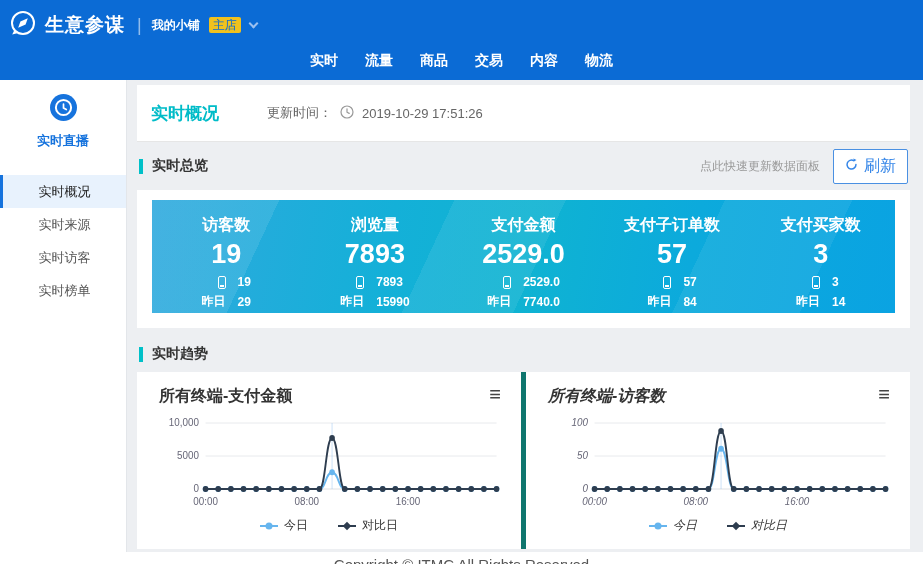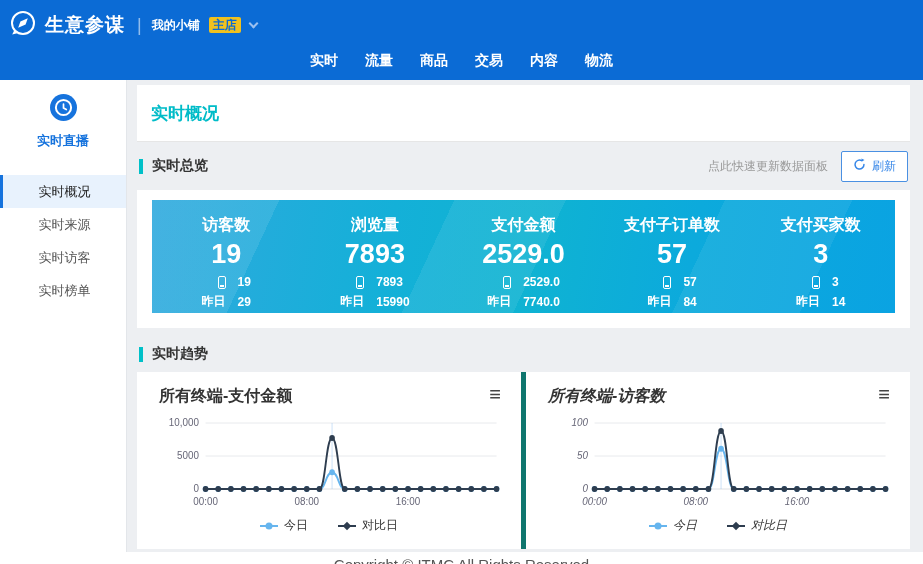--- a/index.html
+++ b/index.html
@@ -6,21 +6,21 @@
   html,body { width:923px; height:564px; overflow:hidden; }
   body { font-family:"Liberation Sans","DejaVu Sans",sans-serif; background:#fff; color:#333; }
 
   
   .topbar { height:80px; background:#0b6bd5; color:#fff; }
   .topbar-row { display:flex; align-items:center; height:44px; padding:6px 4px 0 10px; }
   .logo { display:flex; align-items:center; }
   .brand-name { font-size:19px; font-weight:bold; margin-left:9px; letter-spacing:1px; }
   .brand-divider { margin:0 10px 0 12px; color:rgba(255,255,255,.55); font-size:18px; font-weight:300; }
   .shop-name { font-size:12px; font-weight:bold; }
-  .badge { background:#f0c11e; color:#0b6bd5; font-size:12px; font-weight:bold; padding:2px 4px; border-radius:2px; margin-left:9px; line-height:1; }
+  .badge { background:#f0c11e; color:#0b6bd5; font-size:12px; font-weight:normal; padding:2px 4px; border-radius:2px; margin-left:9px; line-height:1; }
   .chevron { width:7px; height:7px; border-right:2px solid #9cc0f0; border-bottom:2px solid #9cc0f0; transform:rotate(45deg); margin:-4px 0 0 9px; }
   .topbar-right { margin-left:auto; display:flex; align-items:center; gap:32px; font-size:13px; padding-right:6px; }
   .top-link { display:flex; align-items:center; gap:7px; cursor:pointer; }
   .mail { width:13px; height:10px; background:#fff; border-radius:1px; position:relative; overflow:hidden; opacity:.9; }
   .mail::before { content:''; position:absolute; top:0; left:0; border-left:6.5px solid transparent; border-right:6.5px solid transparent; border-top:5px solid #3c86dd; }
   .mainnav { display:flex; align-items:center; gap:19px; padding:0 18px; height:34px; font-size:14px; font-weight:bold;justify-content:center; }
   .nav-item { cursor:pointer; padding:2px 4px; }
 
   
   .layout { display:flex; height:472px; }
@@ -35,21 +35,21 @@
 
   .title-row { background:#fff; height:57px; display:flex; align-items:center; padding:0 14px; border-bottom:1px solid #e6e6e6; }
   .page-title { color:#00bcc8; font-size:17px; font-weight:bold; }
   .update { margin-left:48px; color:#666; font-size:13px; display:flex; align-items:center; gap:8px; }
 
   .section-head { height:48px; display:flex; align-items:center; padding:0 2px; }
   .section-head.second { height:36px; margin-top:8px; }
   .accent-bar { width:4px; height:15px; background:#00c0c8; margin-right:9px; flex:none; }
   .section-title { font-size:14px; font-weight:bold; color:#333; }
   .head-hint { margin-left:auto; color:#999; font-size:12px; margin-right:13px; }
-  .refresh-btn { display:flex; align-items:center; gap:6px; border:1px solid #4a90e2; color:#3586e8; background:#fff; font-size:12px; padding:6px 11px; border-radius:2px; cursor:pointer; font-family:inherit; }
+  .refresh-btn { display:flex; align-items:center; gap:6px; border:1px solid #4a90e2; color:#3586e8; background:#fff; font-size:16px; padding:6px 11px; border-radius:2px; cursor:pointer; font-family:inherit; }
 
   
   .banner-card { background:#fff; padding:10px 15px 15px; }
   .banner { height:113px; position:relative; overflow:hidden; display:flex;
     background:linear-gradient(100deg,#2fa9de 0%,#14b0d8 32%,#0fb3d2 50%,#0caadc 72%,#0aa3e2 100%); }
   .banner::before { content:''; position:absolute; inset:0;
     background:linear-gradient(115deg, rgba(255,255,255,.10) 0 16%, rgba(255,255,255,0) 16% 38%, rgba(255,255,255,.08) 38% 52%, rgba(255,255,255,0) 52% 72%, rgba(255,255,255,.07) 72% 88%, rgba(255,255,255,0) 88%); }
   .stat { flex:1; text-align:center; color:#fff; padding-top:15px; position:relative; }
   .stat-label { font-size:16px; font-weight:600; }
   .stat-value { font-size:27px; font-weight:bold; margin-top:2px; line-height:1.2; }
@@ -125,20 +125,30 @@
       <li class="side-item">实时来源</li>
       <li class="side-item">实时访客</li>
       <li class="side-item">实时榜单</li>
     </ul>
   </aside>
 
   <main class="main">
 
     <div class="title-row">
       <span class="page-title">实时概况</span>
+      <span class="update">
+        <span>更新时间：</span>
+        <span>
+          <svg width="14" height="14" viewBox="0 0 14 14">
+            <circle cx="7" cy="7" r="6" fill="none" stroke="#999" stroke-width="1.2"></circle>
+            <path d="M7 3.8 V7.2 L9.2 8.4" stroke="#999" stroke-width="1.2" fill="none" stroke-linecap="round"></path>
+          </svg>
+        </span>
+        <span>2019-10-29 17:51:26</span>
+      </span>
     </div>
 
     <div class="section-head">
       <span class="accent-bar"></span>
       <span class="section-title">实时总览</span>
       <span class="head-hint">点此快速更新数据面板</span>
       <button class="refresh-btn">
         <span>
           <svg width="13" height="13" viewBox="0 0 14 14">
             <path d="M11.8 7 A4.8 4.8 0 1 1 9.4 2.9" stroke="#3586e8" stroke-width="1.6" fill="none" stroke-linecap="round"></path>

